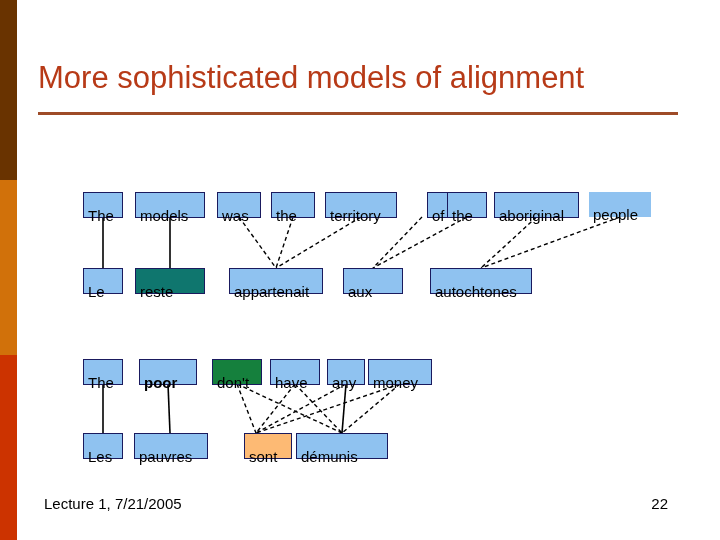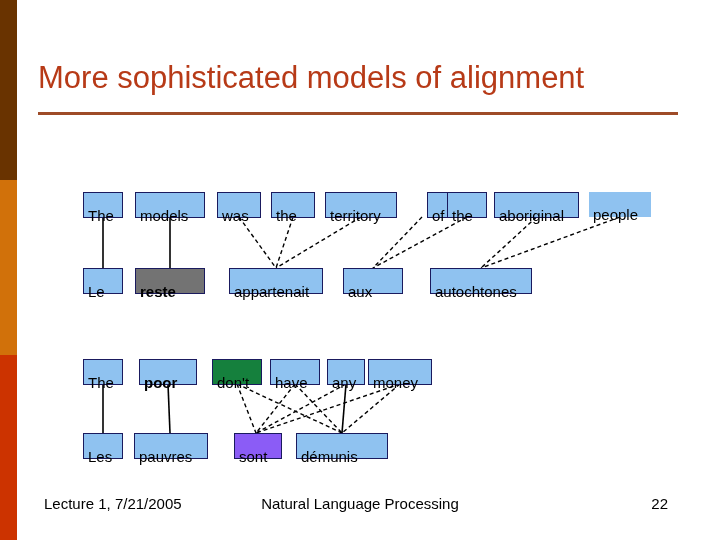--- a/index.html
+++ b/index.html
@@ -160,36 +160,35 @@
         <div class="wordbox" style="left: 83px; top: 192px; width: 40px; background: rgb(143, 194, 240); border-color: rgb(26, 26, 94);">The</div>
         <div class="wordbox" style="left: 135px; top: 192px; width: 70px; background: rgb(143, 194, 240); border-color: rgb(26, 26, 94);">models</div>
         <div class="wordbox" style="left: 217px; top: 192px; width: 44px; background: rgb(143, 194, 240); border-color: rgb(26, 26, 94);">was</div>
         <div class="wordbox" style="left: 271px; top: 192px; width: 44px; background: rgb(143, 194, 240); border-color: rgb(26, 26, 94);">the</div>
         <div class="wordbox" style="left: 325px; top: 192px; width: 72px; background: rgb(143, 194, 240); border-color: rgb(26, 26, 94);">territory</div>
         <div class="wordbox" style="left: 407px; top: 192px; width: 30px; background: rgb(143, 194, 240); border-color: rgb(26, 26, 94); margin-left: 20px;">of</div>
         <div class="wordbox" style="left: 447px; top: 192px; width: 40px; background: rgb(143, 194, 240); border-color: rgb(26, 26, 94);">the</div>
         <div class="wordbox" style="left: 494px; top: 192px; width: 85px; background: rgb(143, 194, 240); border-color: rgb(26, 26, 94);">aboriginal</div>
         <div class="wordbox noborder" style="left: 589px; top: 192px; width: 62px; background: rgb(143, 194, 240);">people</div>
         <div class="wordbox" style="left: 83px; top: 268px; width: 40px; background: rgb(143, 194, 240); border-color: rgb(26, 26, 94);">Le</div>
-        <div class="wordbox" style="left: 135px; top: 268px; width: 70px; background: #737373; border-color: rgb(26, 26, 94); font-weight: bold;">reste</div>
+        <div class="wordbox" style="left: 135px; top: 268px; width: 70px; background: #0f766e; border-color: rgb(26, 26, 94);">reste</div>
         <div class="wordbox" style="left: 229px; top: 268px; width: 94px; background: rgb(143, 194, 240); border-color: rgb(26, 26, 94);">appartenait</div>
         <div class="wordbox" style="left: 343px; top: 268px; width: 60px; background: rgb(143, 194, 240); border-color: rgb(26, 26, 94);">aux</div>
         <div class="wordbox" style="left: 430px; top: 268px; width: 102px; background: rgb(143, 194, 240); border-color: rgb(26, 26, 94);">autochtones</div>
         <div class="wordbox" style="left: 83px; top: 359px; width: 40px; background: rgb(143, 194, 240); border-color: rgb(26, 26, 94);">The</div>
         <div class="wordbox" style="left: 139px; top: 359px; width: 58px; background: rgb(143, 194, 240); border-color: rgb(26, 26, 94); font-weight: bold;">poor</div>
         <div class="wordbox" style="left: 212px; top: 359px; width: 50px; background: #15803d; border-color: rgb(26, 26, 94);">don't</div>
         <div class="wordbox" style="left: 270px; top: 359px; width: 50px; background: rgb(143, 194, 240); border-color: rgb(26, 26, 94);">have</div>
         <div class="wordbox" style="left: 327px; top: 359px; width: 38px; background: rgb(143, 194, 240); border-color: rgb(26, 26, 94);">any</div>
         <div class="wordbox" style="left: 368px; top: 359px; width: 64px; background: rgb(143, 194, 240); border-color: rgb(26, 26, 94);">money</div>
         <div class="wordbox" style="left: 83px; top: 433px; width: 40px; background: rgb(143, 194, 240); border-color: rgb(26, 26, 94);">Les</div>
         <div class="wordbox" style="left: 134px; top: 433px; width: 74px; background: rgb(143, 194, 240); border-color: rgb(26, 26, 94);">pauvres</div>
-        <div class="wordbox" style="left: 234px; top: 433px; width: 48px; background: #8b5cf6; border-color: rgb(26, 26, 94);">sont</div>
+        <div class="wordbox" style="left: 244px; top: 433px; width: 48px; background: #fdba74; border-color: rgb(26, 26, 94);">sont</div>
         <div class="wordbox" style="left: 296px; top: 433px; width: 92px; background: rgb(143, 194, 240); border-color: rgb(26, 26, 94);">démunis</div>
       </div>
   </div>
 
   <div class="footer">
     <span class="footer-left">Lecture 1, 7/21/2005</span>
-    <span class="footer-center">Natural Language Processing</span>
     <span class="footer-right">22</span>
   </div>
 
 </div>
 
 </body></html>

